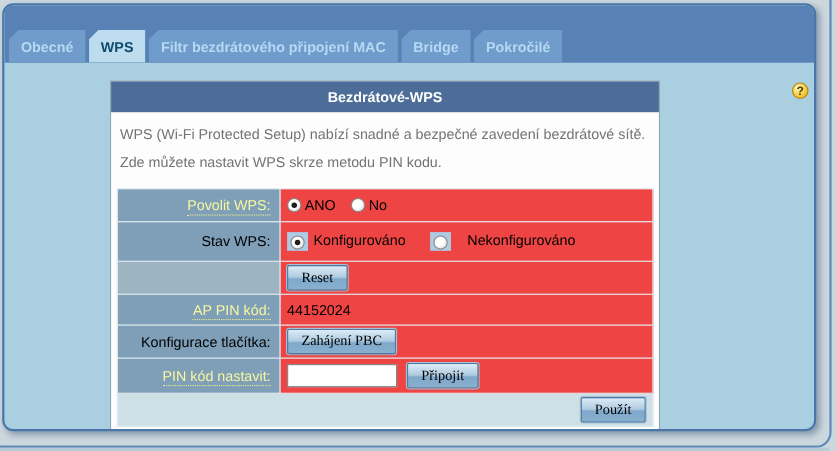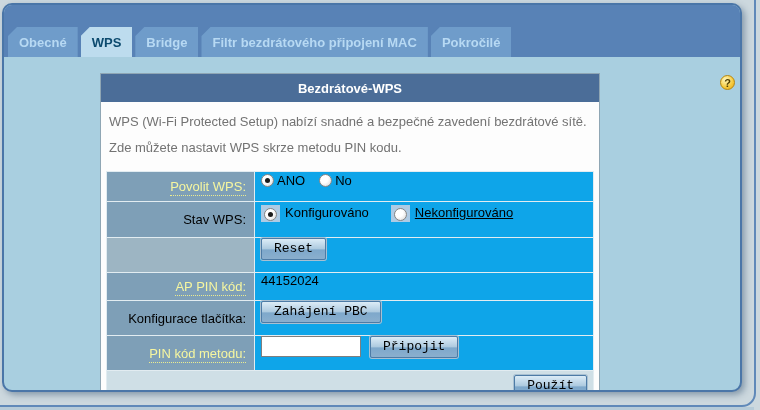--- a/index.html
+++ b/index.html
@@ -49,21 +49,21 @@
   .panel-header {
     background:#4b6d98; color:#ffffff; font-weight:bold; font-size:13px;
     text-align:center; padding:7px 0 6px;
   }
   .panel-desc { font-size:13px; line-height:26px; color:#737373; padding:7px 8px 2px; }
 
   table.form { border-collapse:collapse; margin:8px 5px 8px; width:488px; border:1px solid #97a8b2; }
   td { font-size:13px; border:1px solid #e2ecf1; vertical-align:middle; }
   td.lbl { background:#7e9fb7; width:148px; text-align:right; padding:0 8px 0 4px; }
   td.lbl.lighter { background:#9db5c3; }
-  td.val { background:#0ea5e9; padding:0 4px 12px 6px; }
+  td.val { background:#ef4444; padding:0 4px 0 6px; }
   td.apply-cell { background:#cfdfe6; text-align:right; padding-right:6px; }
 
   .link-label { color:#f6f6a0; border-bottom:1px dotted #eded8e; padding-bottom:1px; cursor:pointer; }
   .plain-label { color:#000000; }
 
   input[type=radio] {
     appearance:none; -webkit-appearance:none;
     width:13px; height:13px; border-radius:50%;
     background:radial-gradient(circle at 35% 35%, #ffffff 40%, #d4d4d4);
     border:1px solid #848484; margin:0 3px 0 0;
@@ -71,21 +71,21 @@
   }
   input[type=radio]:checked::after {
     content:""; position:absolute; left:3px; top:3px; width:5px; height:5px;
     border-radius:50%; background:#1c1c1c;
   }
   .radio-box { display:inline-block; background:#aecbe4; padding:3px 3px 1px; line-height:0; vertical-align:middle; }
   .opt-label { margin-right:14px; }
   .opt-label2 { margin:0 22px 0 5px; }
 
   .btn {
-    font-family:Liberation Mono, monospace; font-size:13px; color:#000;
+    font-family:Liberation Serif, serif; font-size:13px; color:#000;
     background:linear-gradient(#dcecf7 0%, #aecbe0 48%, #7ea8cb 55%, #8aafce 100%);
     border:1px solid #4d7ba6; border-radius:2px; padding:2px 12px 3px;
     box-shadow:0 0 0 1px #a8c0d2; cursor:pointer;
   }
   .pin-input {
     width:100px; height:21px; border:1px solid #7f7f7f; background:#fff;
     margin-right:9px; font-size:13px; padding:0 3px; vertical-align:middle;
   }
 
   
@@ -102,22 +102,22 @@
 
 <div class="outer-frame"></div>
 <div class="below-strip"></div>
 
 <div class="main">
 
   <div class="band">
     <div class="tabs">
       <div class="tab">Obecné</div>
       <div class="tab selected">WPS</div>
+      <div class="tab">Filtr bezdrátového připojení MAC</div>
       <div class="tab">Bridge</div>
-      <div class="tab">Filtr bezdrátového připojení MAC</div>
       <div class="tab">Pokročilé</div>
     </div>
   </div>
 
   <div class="body-area">
     <div class="panel">
       <div class="panel-header">Bezdrátové-WPS</div>
       <div class="panel-desc">WPS (Wi-Fi Protected Setup) nabízí snadné a bezpečné zavedení bezdrátové sítě. Zde můžete nastavit WPS skrze metodu PIN kodu.</div>
 
       <table class="form">
@@ -129,21 +129,21 @@
           <td class="val">
             <input type="radio" name="enable" checked="" style=""><span class="opt-label">ANO</span><input type="radio" name="enable" style=""><span>No</span>
           </td>
         </tr>
 
         <tr style="height:36px;">
           <td class="lbl">
             <span class="plain-label">Stav WPS:</span>
           </td>
           <td class="val">
-            <span class="radio-box"><input type="radio" name="status" checked="" style="margin: 0px;"></span><span class="opt-label2">Konfigurováno</span><span class="radio-box"><input type="radio" name="status" style="margin: 0px;"></span><span style="margin-left:5px;text-decoration:underline;">Nekonfigurováno</span>
+            <span class="radio-box"><input type="radio" name="status" checked="" style="margin: 0px;"></span><span class="opt-label2">Konfigurováno</span><span class="radio-box"><input type="radio" name="status" style="margin: 0px;"></span><span style="margin-left:15px;">Nekonfigurováno</span>
           </td>
         </tr>
 
         <tr style="height:30px;">
           <td class="lbl lighter"></td>
           <td class="val">
             <button class="btn">Reset</button>
           </td>
         </tr>
 
@@ -160,21 +160,21 @@
           <td class="lbl">
             <span class="plain-label">Konfigurace tlačítka:</span>
           </td>
           <td class="val">
             <button class="btn">Zahájení PBC</button>
           </td>
         </tr>
 
         <tr style="height:32px;">
           <td class="lbl">
-            <span class="link-label">PIN kód metodu:</span>
+            <span class="link-label">PIN kód nastavit:</span>
           </td>
           <td class="val">
             <input type="text" class="pin-input" value="" style=""><button class="btn">Připojit</button>
           </td>
         </tr>
 
         <tr style="height:30px;margin-top:31px;">
           <td class="apply-cell" colspan="2">
             <button class="btn">Použít</button>
           </td>

